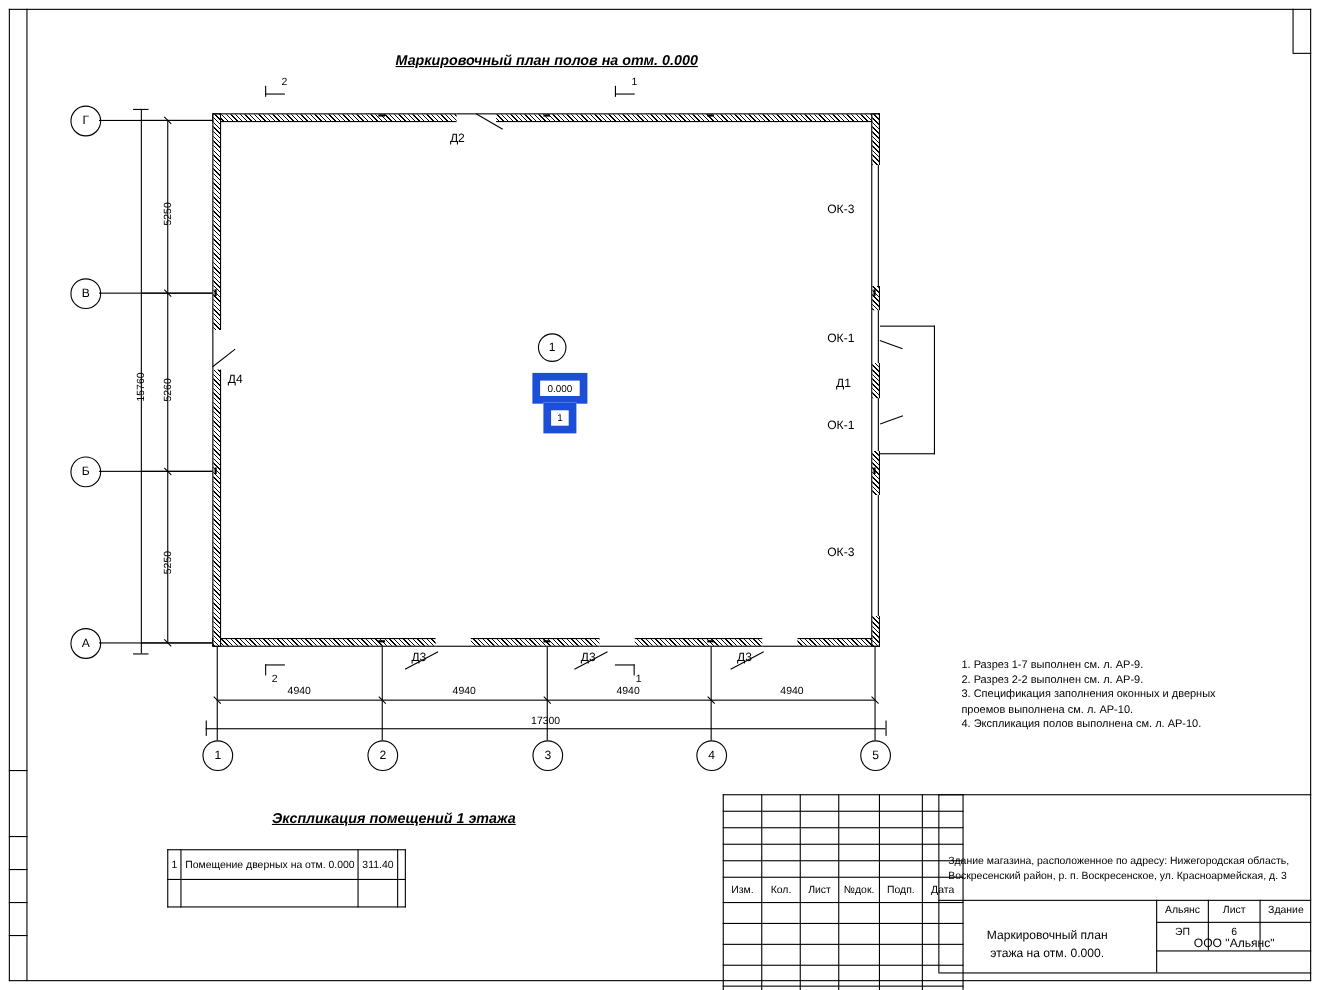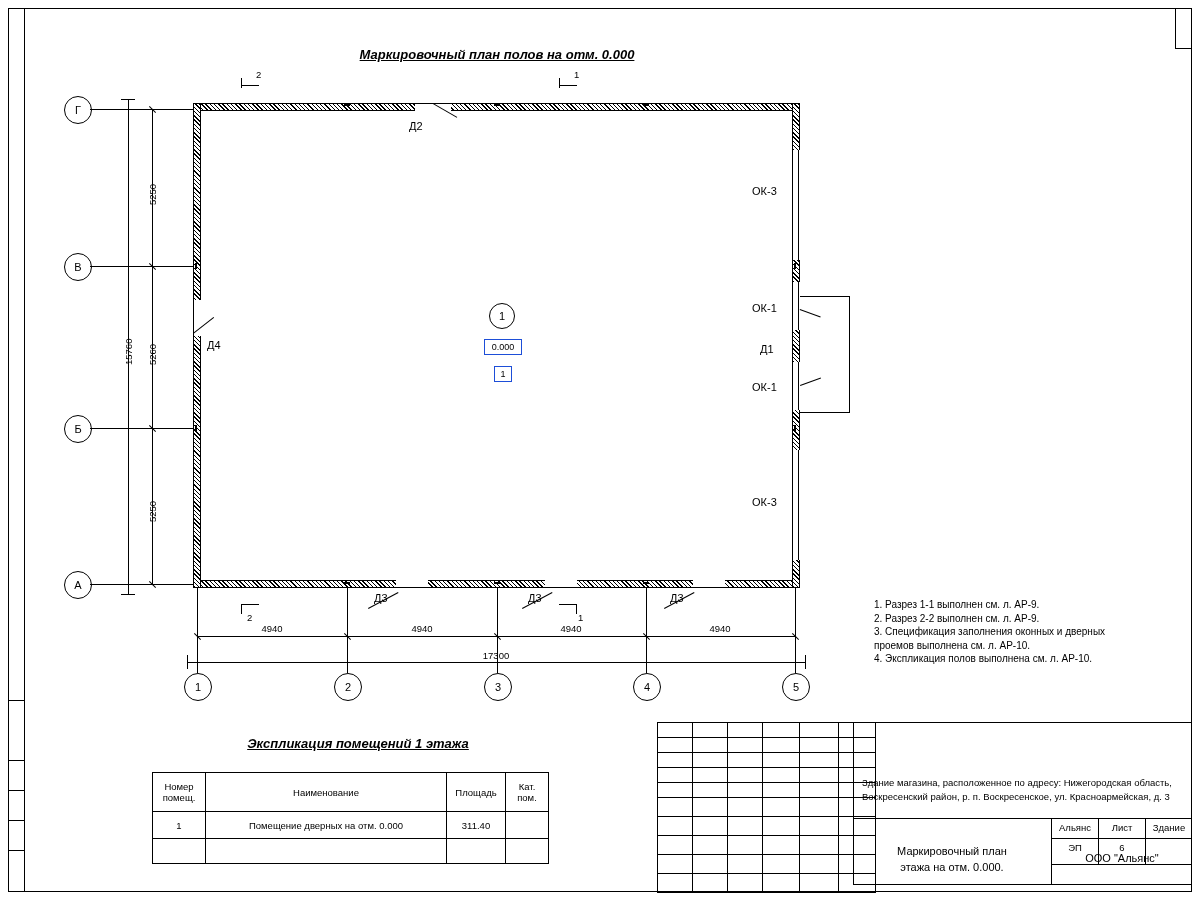--- a/index.html
+++ b/index.html
@@ -12,21 +12,21 @@
   .h2{height:2px;}
   .v2{width:2px;}
   .txt{position:absolute;white-space:nowrap;font-size:11px;line-height:1.15;}
   .txt.c{transform:translateX(-50%);}
   .small{font-size:9.5px;}
   .tiny{font-size:8.5px;}
   .title{font-size:13px;font-style:italic;font-weight:bold;text-decoration:underline;}
   .vert{transform:rotate(-90deg);transform-origin:0 0;}
   .circ{position:absolute;border:1px solid #000;border-radius:50%;
         display:flex;align-items:center;justify-content:center;font-size:11px;background:#fff;}
-  .boxtxt{position:absolute;border:1px solid #1d4ed8;background:#fff;
+  .boxtxt{position:absolute;border:7px solid #1d4ed8;background:#fff;
         display:flex;align-items:center;justify-content:center;font-size:9px;}
   .wall{position:absolute;background:
       repeating-linear-gradient(45deg,#000 0 1px,#fff 1px 3px);
       border:1px solid #000;box-sizing:border-box;}
   .wallv{position:absolute;background:
       repeating-linear-gradient(45deg,#000 0 1px,#fff 1px 3px);
       border:1px solid #000;box-sizing:border-box;}
   table.grid{position:absolute;border-collapse:collapse;}
   table.grid td,table.grid th{border:1px solid #000;font-size:9.5px;font-weight:normal;
       padding:2px 3px;text-align:center;}
@@ -200,36 +200,30 @@
   <div class="txt" style="left:670px;top:592px;">Д3</div>
   <div class="leader" style="left:664px;top:608px;width:34px;transform:rotate(-28deg);"></div>
 
   <div class="txt" style="left:752px;top:185px;">ОК-3</div>
   <div class="txt" style="left:752px;top:302px;">ОК-1</div>
   <div class="txt" style="left:752px;top:381px;">ОК-1</div>
   <div class="txt" style="left:752px;top:496px;">ОК-3</div>
   <div class="txt" style="left:760px;top:343px;">Д1</div>
 
   <div class="notes" style="left:874px;top:598px;">
-    <div>1. Разрез 1-1 выполнен см. л. АР-9.</div>
+    <div>1. Разрез 1-7 выполнен см. л. АР-9.</div>
     <div>2. Разрез 2-2 выполнен см. л. АР-9.</div>
     <div>3. Спецификация заполнения оконных и дверных</div>
     <div>    проемов выполнена см. л. АР-10.</div>
     <div>4. Экспликация полов выполнена см. л. АР-10.</div>
   </div>
 
   <div class="txt title c" style="left:358px;top:737px;">Экспликация помещений 1 этажа</div>
   <table class="grid" style="left:152px;top:772px;">
     <tbody>
-        <tr>
-      <th style="width:46px;height:34px;">Номер помещ.</th>
-      <th style="width:234px;">Наименование</th>
-      <th style="width:52px;">Площадь</th>
-      <th style="width:36px;">Кат. пом.</th>
-    </tr>
     <tr>
       <td style="height:22px;">1</td>
       <td>Помещение дверных на отм. 0.000</td>
       <td>311.40</td>
       <td></td>
     </tr>
     <tr>
       <td style="height:20px;"></td>
       <td></td>
       <td></td>
@@ -274,20 +268,28 @@
         </tr>
     <tr>
           <td style="height:10px;"></td>
           <td></td>
           <td></td>
           <td></td>
           <td></td>
           <td></td>
         </tr>
     <tr>
+      <td style="height:18px;" class="tiny">Изм.</td>
+      <td class="tiny">Кол.</td>
+      <td class="tiny">Лист</td>
+      <td class="tiny">№док.</td>
+      <td class="tiny">Подп.</td>
+      <td class="tiny">Дата</td>
+    </tr>
+    <tr>
           <td style="height:14px;"></td>
           <td></td>
           <td></td>
           <td></td>
           <td></td>
           <td></td>
         </tr>
     <tr>
           <td style="height:14px;"></td>
           <td></td>

